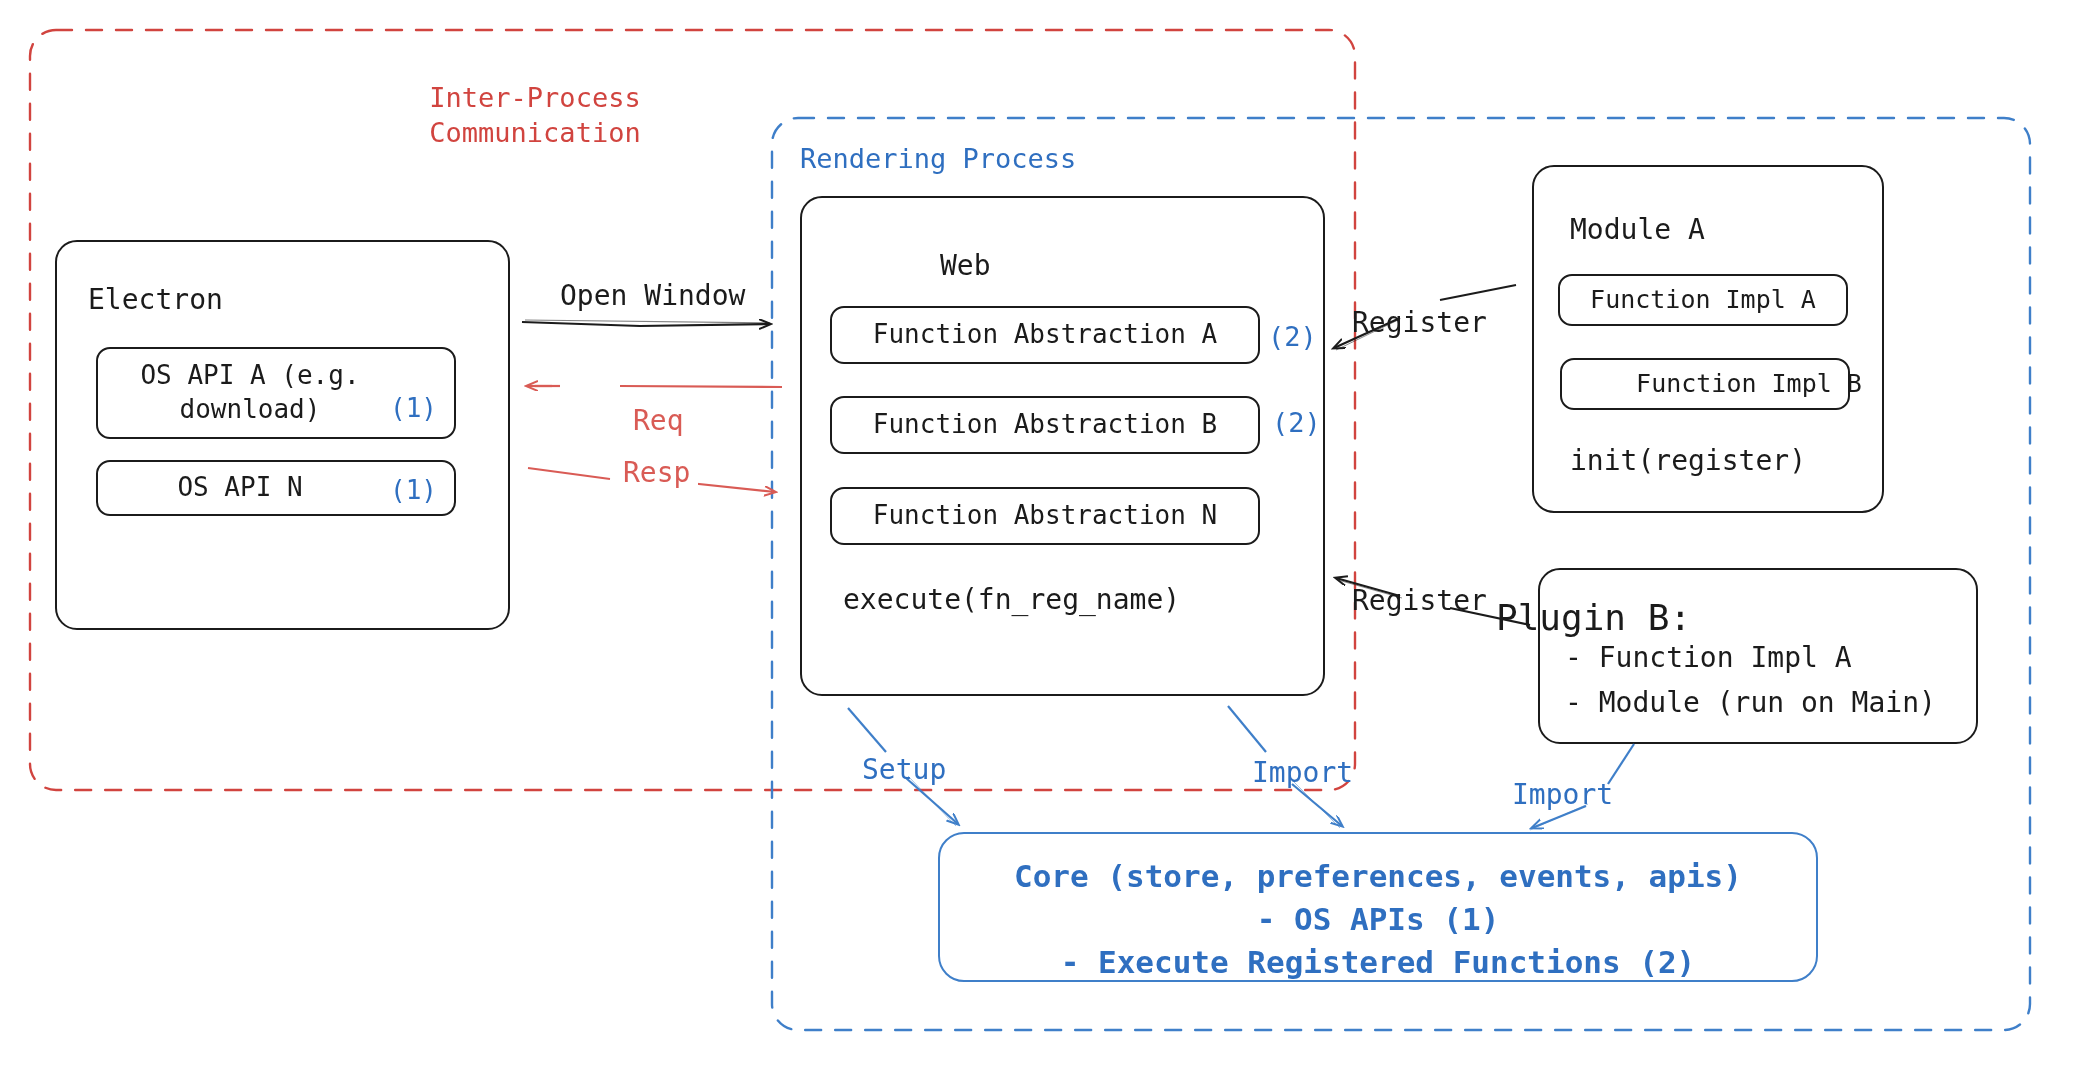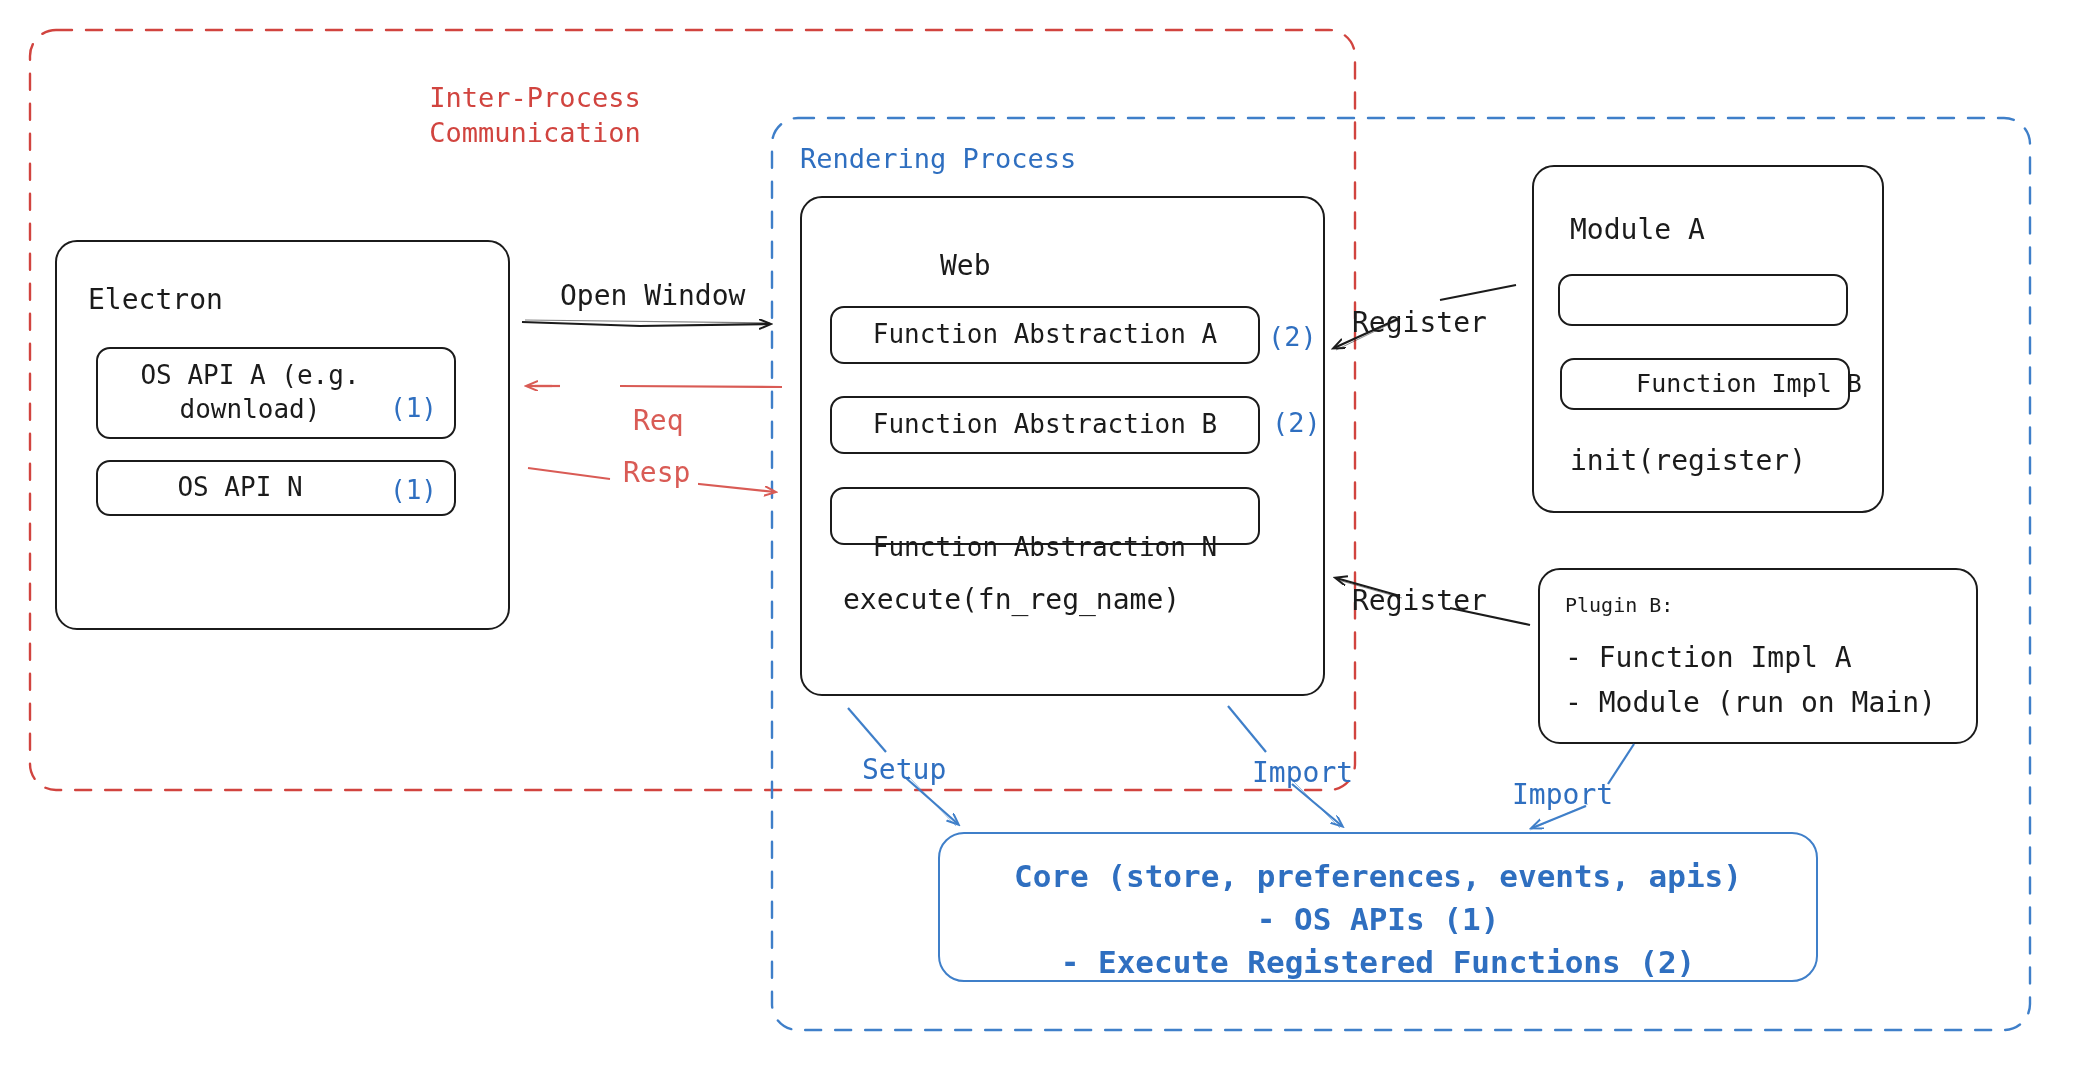--- a/index.html
+++ b/index.html
@@ -106,36 +106,37 @@
 
   <div class="node inner" style="left:830px; top:306px; width:430px; height:58px;"></div>
   <div class="center-text" style="left:830px; top:306px; width:430px; height:58px; font-size:26px; color:#1b1b1b;">Function Abstraction A</div>
   <div class="label blue-txt" style="left:1268px; top:320px; font-size:27px;">(2)</div>
 
   <div class="node inner" style="left:830px; top:396px; width:430px; height:58px;"></div>
   <div class="center-text" style="left:830px; top:396px; width:430px; height:58px; font-size:26px; color:#1b1b1b;">Function Abstraction B</div>
   <div class="label blue-txt" style="left:1272px; top:406px; font-size:27px;">(2)</div>
 
   <div class="node inner" style="left:830px; top:487px; width:430px; height:58px;"></div>
-  <div class="center-text" style="left:830px; top:487px; width:430px; height:58px; font-size:26px; color:#1b1b1b;margin-top:32px;">Function Abstraction N</div>
+  <div class="center-text" style="left:830px; top:487px; width:430px; height:58px; font-size:26px; color:#1b1b1b;">Function Abstraction N</div>
 
   <div class="label" style="left:843px; top:582px; font-size:28px;">execute(fn_reg_name)</div>
 
   <div class="node" style="left:1532px; top:165px; width:352px; height:348px;"></div>
   <div class="label" style="left:1570px; top:212px; font-size:28px;">Module A</div>
 
   <div class="node inner" style="left:1558px; top:274px; width:290px; height:52px;"></div>
+  <div class="center-text" style="left:1558px; top:274px; width:290px; height:52px; font-size:25px; color:#1b1b1b;">Function Impl A</div>
 
   <div class="node inner" style="left:1560px; top:358px; width:290px; height:52px;"></div>
   <div class="center-text" style="left:1604px; top:358px; width:290px; height:52px; font-size:25px; color:#1b1b1b;">Function Impl B</div>
 
   <div class="label" style="left:1570px; top:443px; font-size:28px;">init(register)</div>
 
   <div class="node" style="left:1538px; top:568px; width:440px; height:176px;"></div>
-  <div class="label" style="left:1565px; top:590px; font-size:20px; line-height:1.55;">Plugin B:</div>
+  <div class="label" style="left:1496px; top:590px; font-size:36px; line-height:1.55;">Plugin B:</div>
   <div class="label" style="left:1565px; top:640px; font-size:28px;">- Function Impl A</div>
   <div class="label" style="left:1565px; top:685px; font-size:28px;text-align:center;">- Module (run on Main)</div>
 
   <div class="core-box" style="left:938px; top:832px; width:880px; height:150px;"></div>
   <div class="core-text" style="left:938px; top:855px; width:880px; font-size:31px;">Core (store, preferences, events, apis)
 - OS APIs (1)
 - Execute Registered Functions (2)</div>
 
   <svg class="svg-layer" viewBox="0 0 2074 1066">
     <defs>

